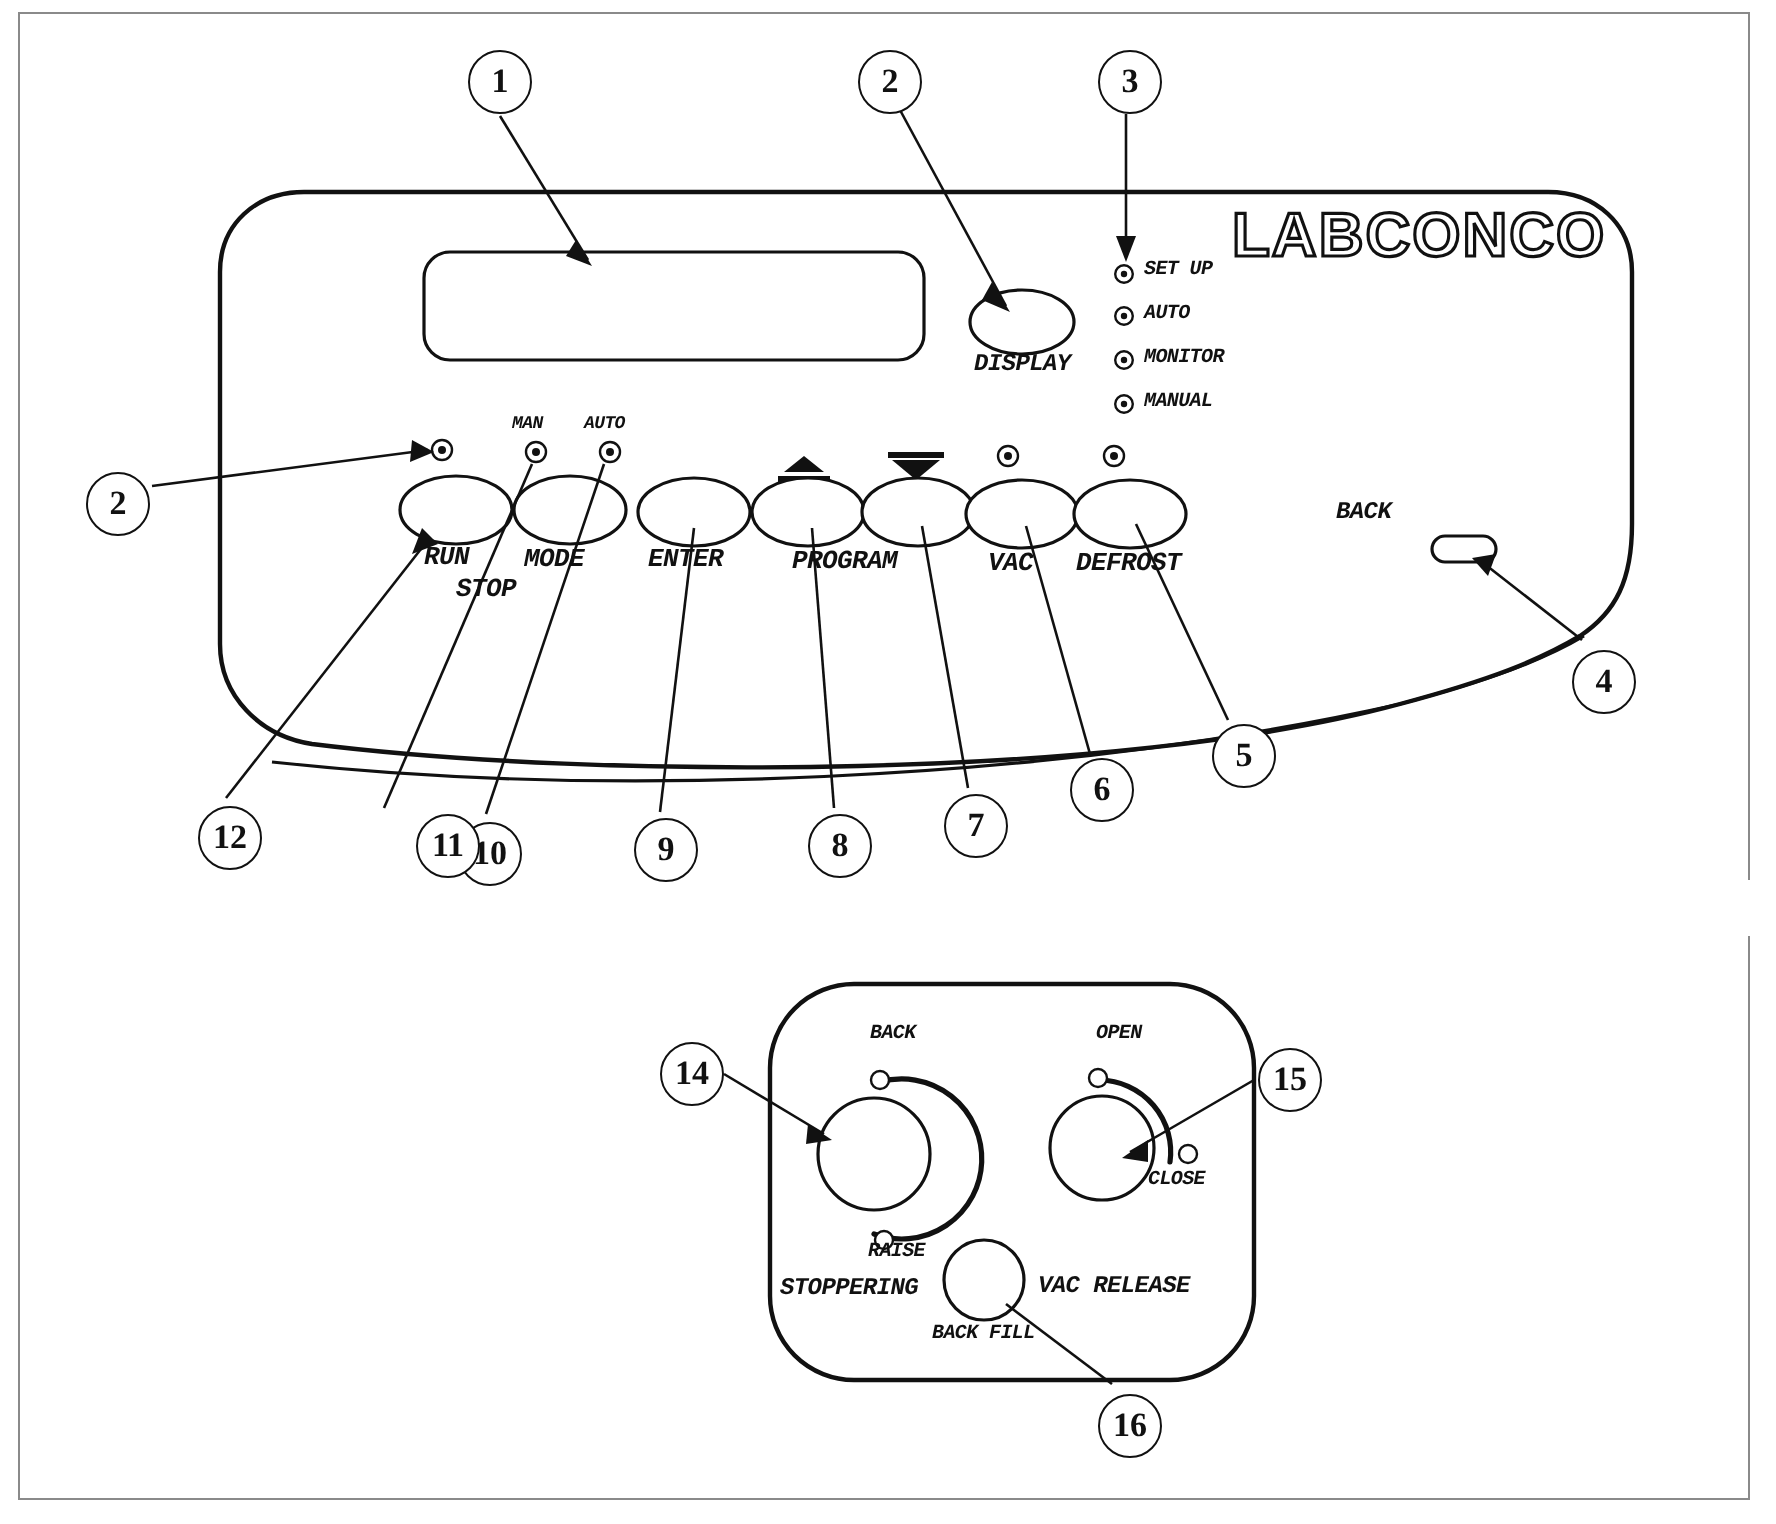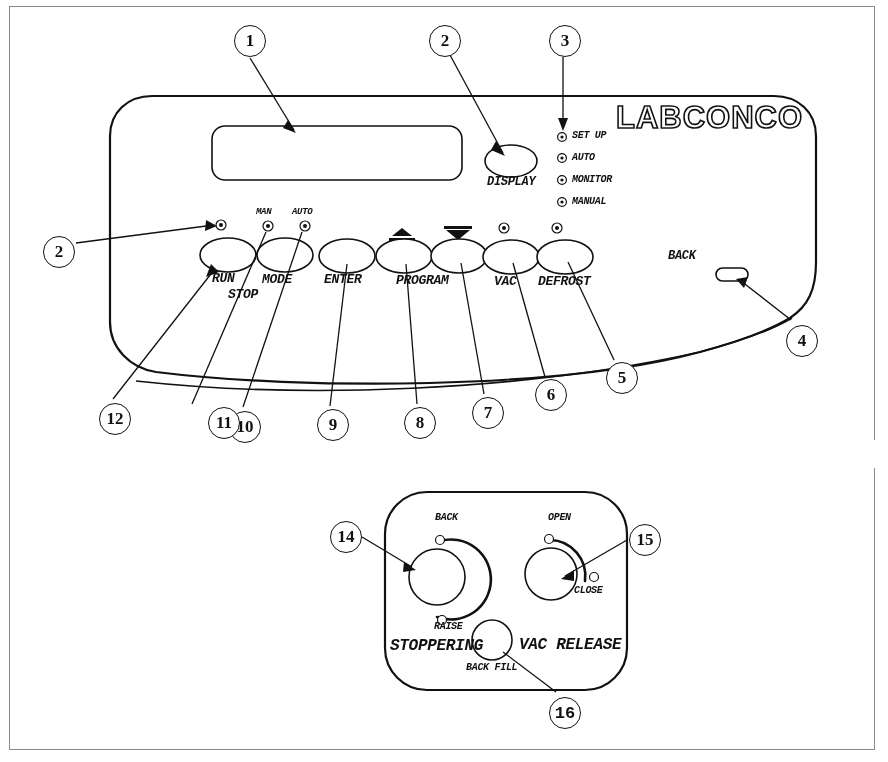--- a/index.html
+++ b/index.html
@@ -47,21 +47,21 @@
     color:#111;
     white-space:nowrap;
     letter-spacing:-0.3px;
     line-height:1.05;
   }
   .t-btn{font-size:13px;}
   .t-small{font-size:9px;}
   .t-led{font-size:10px;}
   .t-alarm{font-size:12px;}
   .t-knob{font-size:10px;}
-  .t-knobbig{font-size:16px;}
+  .t-knobbig{font-size:12px;}
   .t-disp{font-size:12px;text-align:center;}
 
   .callout{
     position:absolute;
     width:32px;height:32px;
     border:1.6px solid #111;
     border-radius:50%;
     background:#fff;
     display:flex;align-items:center;justify-content:center;
     font-family:"Liberation Serif", serif;
@@ -262,16 +262,16 @@
       <div class="callout" style="left: 535px; top: 379px;">6</div>
       <div class="callout" style="left: 472px; top: 397px;">7</div>
       <div class="callout" style="left: 404px; top: 407px;">8</div>
       <div class="callout" style="left: 317px; top: 409px;">9</div>
       <div class="callout" style="left: 229px; top: 411px;">10</div>
       <div class="callout" style="left: 180px; top: 407px; margin-left: 28px;">11</div>
       <div class="callout" style="left: 99px; top: 403px;">12</div>
       <div class="callout" style="left: 43px; top: 236px;">2</div>
       <div class="callout" style="left: 330px; top: 521px; text-align: right;">14</div>
       <div class="callout" style="left: 629px; top: 524px;">15</div>
-      <div class="callout" style="left: 549px; top: 697px; font-family: Liberation Mono, monospace;">16</div>
+      <div class="callout" style="left: 549px; top: 697px;">16</div>
     </div>
 
 </div>
 
 </body></html>

